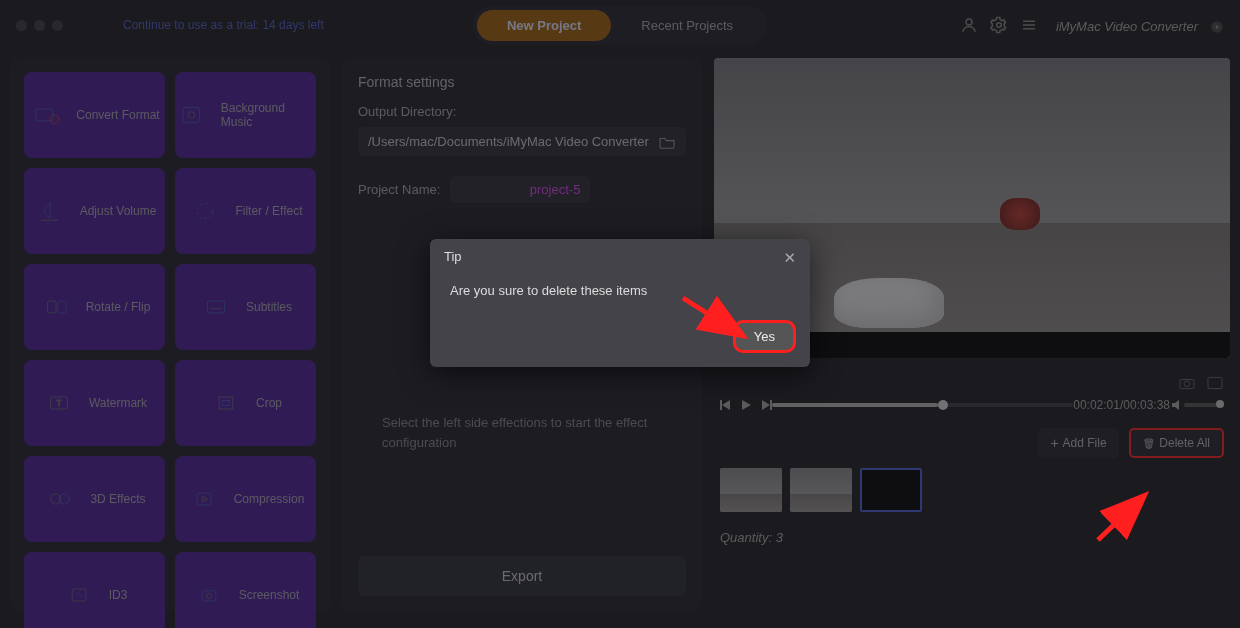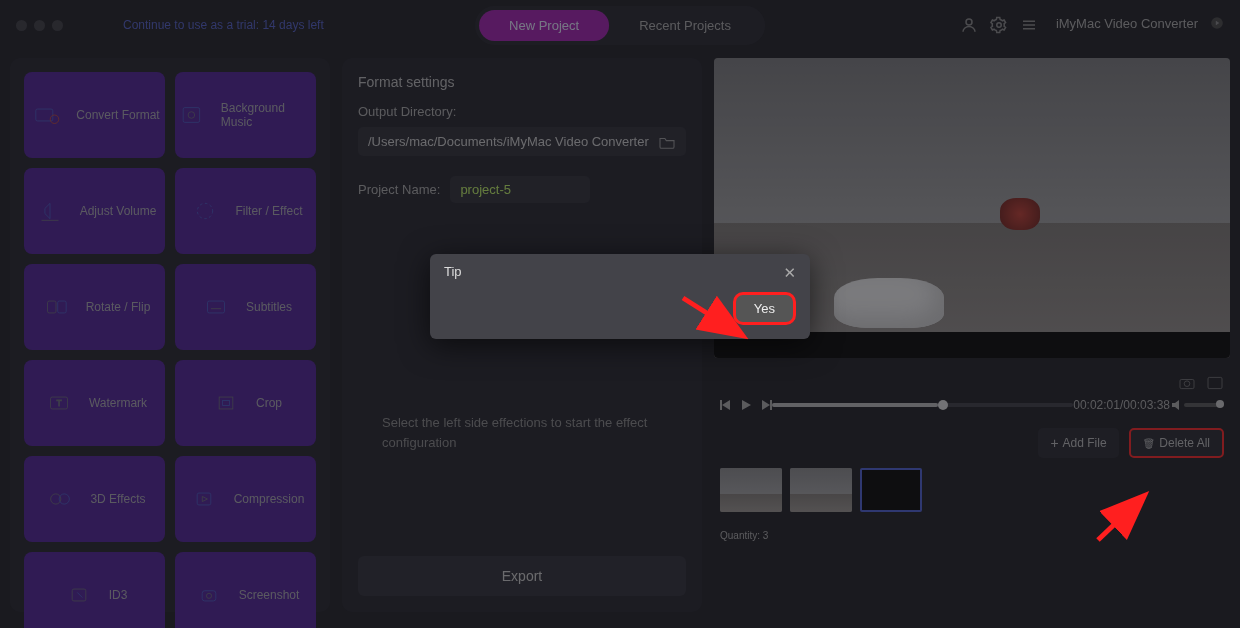--- a/index.html
+++ b/index.html
@@ -24,22 +24,22 @@
   .window-dots { display: flex; gap: 7px; margin-right: 60px;}
   .dot { width: 11px; height: 11px; border-radius: 50%; background: #3a3a40; }
   .trial { color: #4e5cc7; font-size: 12px; }
   .top-tabs {
     position: absolute; left: 50%; transform: translateX(-50%);
     display: flex; background: #22222a; border-radius: 25px; padding: 4px;
   }
   .top-tab {
     padding: 8px 30px; border-radius: 20px; font-size: 13px; color: #aaa; cursor: pointer;
   }
-  .top-tab.active { background: #a21caf; color: #e6e6ff; }
-  .top-right { margin-left: auto; display: flex; align-items: flex-start; gap: 12px; }
+  .top-tab.active { background: #a16207; color: #e6e6ff; font-weight: bold; }
+  .top-right { margin-left: auto; display: flex; align-items: flex-end; gap: 12px; font-style: italic; }
   .top-icon { width: 18px; height: 18px; color: #888; }
   .app-name { font-size: 13px; color: #aaa; margin-left: 6px; }
   
   .main {
     display: flex; gap: 12px; padding: 8px 10px; height: 570px;
   }
   
   .sidebar {
     width: 320px; background: #1f1f27; border-radius: 10px; padding: 14px;
     display: grid; grid-template-columns: 1fr 1fr; grid-auto-rows: 86px; gap: 10px;
@@ -60,21 +60,21 @@
   .dir-row {
     display: flex; align-items: center; background: #2a2a32; border-radius: 5px;
     padding: 7px 10px; font-size: 13px; color: #ccc; margin-bottom: 20px;
     white-space: nowrap; overflow: hidden;
   }
   .dir-row .val { flex: 1; overflow: hidden; text-overflow: ellipsis; }
   .folder-ic { width: 18px; height: 14px; margin-left: 8px; }
   .name-row { display: flex; align-items: center; gap: 10px; margin-bottom: 30px; }
   .name-input {
     background: #2a2a32; border: none; border-radius: 5px; padding: 6px 10px;
-    font-size: 13px; color: #bef264; width: 140px;
+    font-size: 13px; color: #d946ef; width: 140px; text-align: right;
   }
   .helper {
     text-align: left; font-size: 13px; color: #888; line-height: 1.5;
     margin-top: 180px; padding: 0 24px;
   }
   .export-btn {
     margin-top: auto; background: #2b2b33; border-radius: 6px; text-align: center;
     padding: 12px; font-size: 14px; color: #ccc; cursor: pointer;
   }
   
@@ -110,24 +110,24 @@
   .track .knob { position:absolute; left:55%; top:-3px; width:10px; height:10px; background:#ddd; border-radius:50%; }
   .vol { width:40px; height:4px; background:#555; border-radius:2px; position:relative; }
   .vol .knob { position:absolute; right:0; top:-3px; width:8px; height:8px; background:#ccc; border-radius:50%; }
   .file-actions { display:flex; justify-content:flex-end; gap:10px; padding:4px 6px 10px; }
   .fa-btn { background:#24242c; border-radius:5px; padding:6px 12px; font-size:12px; color:#bbb; cursor:pointer; display:flex; align-items:center; gap:4px;}
   .fa-btn.del { border:2px solid #ff1f1f; }
   .thumbs { display:flex; gap:8px; padding:0 6px; }
   .thumb { width:62px; height:44px; background:#6f6f70; border-radius:2px; position:relative; overflow:hidden;}
   .thumb.sel { background:#000; border:2px solid #4a5ed6; }
   .thumb .mini { position:absolute; inset:0; background: linear-gradient(180deg,#8a8a8c 0%, #a3a3a4 60%, #827d78 60%, #9a9590 100%); }
-  .qty { padding:18px 6px 0; font-size:10px; color:#aaa; }
+  .qty { padding:18px 6px 0; font-size:13px; color:#aaa;font-style:italic; }
   
   .modal {
-    position:absolute; left:430px; top:254px; width:380px; background:#434349;
+    position:absolute; left:430px; top:239px; width:380px; background:#434349;
     border-radius:6px; color:#ddd; box-shadow:0 6px 30px rgba(0,0,0,.6);
     padding:0 0 14px 0; z-index:50;
   }
   .modal-head { display:flex; justify-content:space-between; padding:10px 14px; font-size:13px;}
   .modal-close { cursor:pointer; color:#aaa; font-size:15px;}
   .modal-body { padding:6px 20px 22px; font-size:13px; }
   .modal-foot { display:flex; justify-content:flex-end; padding:0 14px; }
   .yes-btn {
     background:#555; color:#eee; padding:6px 18px; border-radius:10px;
     border:3px solid #ff1f1f; cursor:pointer; font-size:13px;
@@ -346,20 +346,21 @@
       <span>Quantity:</span> <span>3</span>
     </div>
   </div>
 </div>
 
 <div class="modal">
   <div class="modal-head">
     <span>Tip</span>
     <span class="modal-close">✕</span>
   </div>
+  <div class="modal-body">Are you sure to delete these items</div>
   <div class="modal-foot">
     <div class="yes-btn">Yes</div>
   </div>
 </div>
 
 <div class="arrow" style="left:678px; top:290px;">
   <svg width="80" height="60">
     <defs>
         <marker id="ah1" markerWidth="10" markerHeight="10" refX="8" refY="4" orient="auto">
           <polygon points="0,0 10,4 0,8" fill="#ff1f1f"></polygon>

